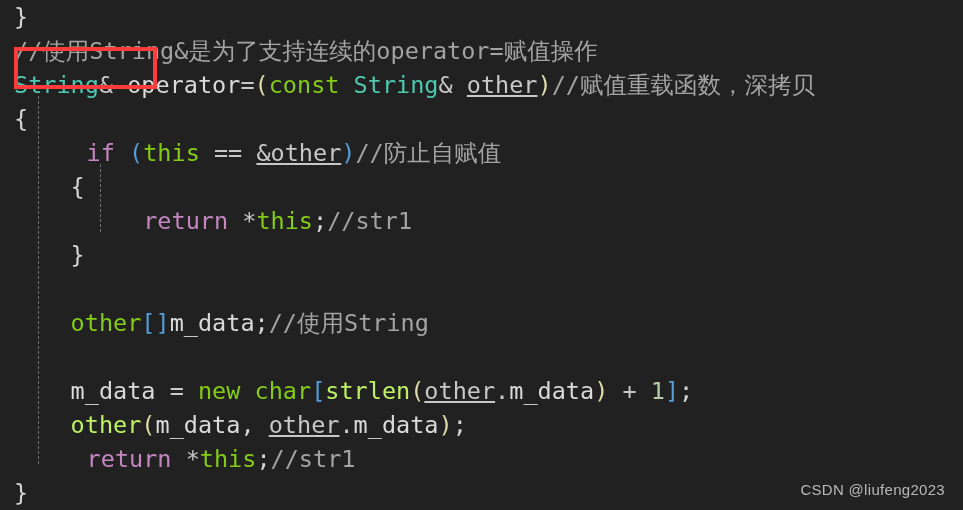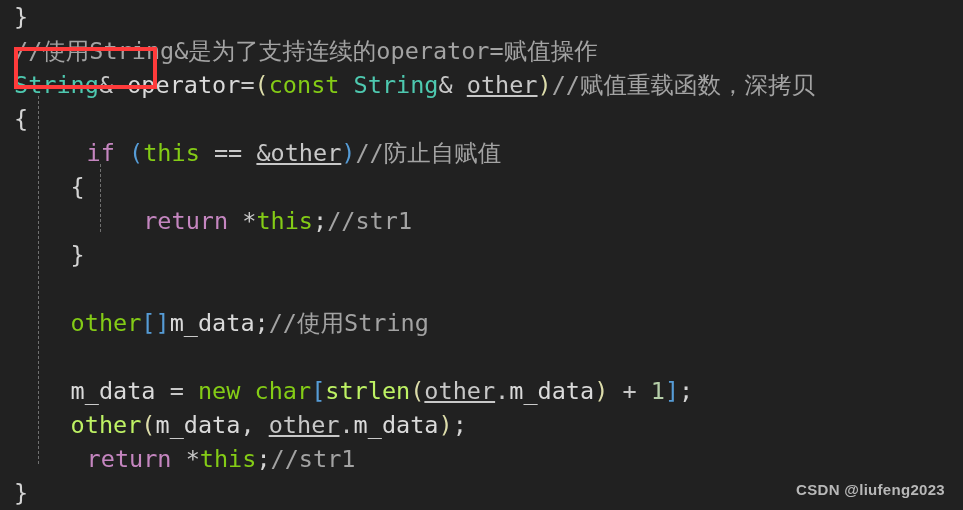--- a/index.html
+++ b/index.html
@@ -103,15 +103,15 @@
       <div class="line"><span class="txt pun">}</span></div>
     </div>
 
   <div id="guides">
       <div class="guide" style="left: 38px; top: 96px; height: 368px;"></div>
       <div class="guide" style="left: 100px; top: 164px; height: 68px;"></div>
     </div>
 
   <div id="redbox" style="left: 14px; top: 47px; width: 143px; height: 42px; border: 4px solid rgb(255, 59, 59);"></div>
 
-  <div id="watermark" style="color: rgb(184, 184, 184); font-weight: bold;">CSDN @liufeng2023</div>
+  <div id="watermark" style="color: rgb(184, 184, 184);">CSDN @liufeng2023</div>
 
 </div>
 
 </body></html>

